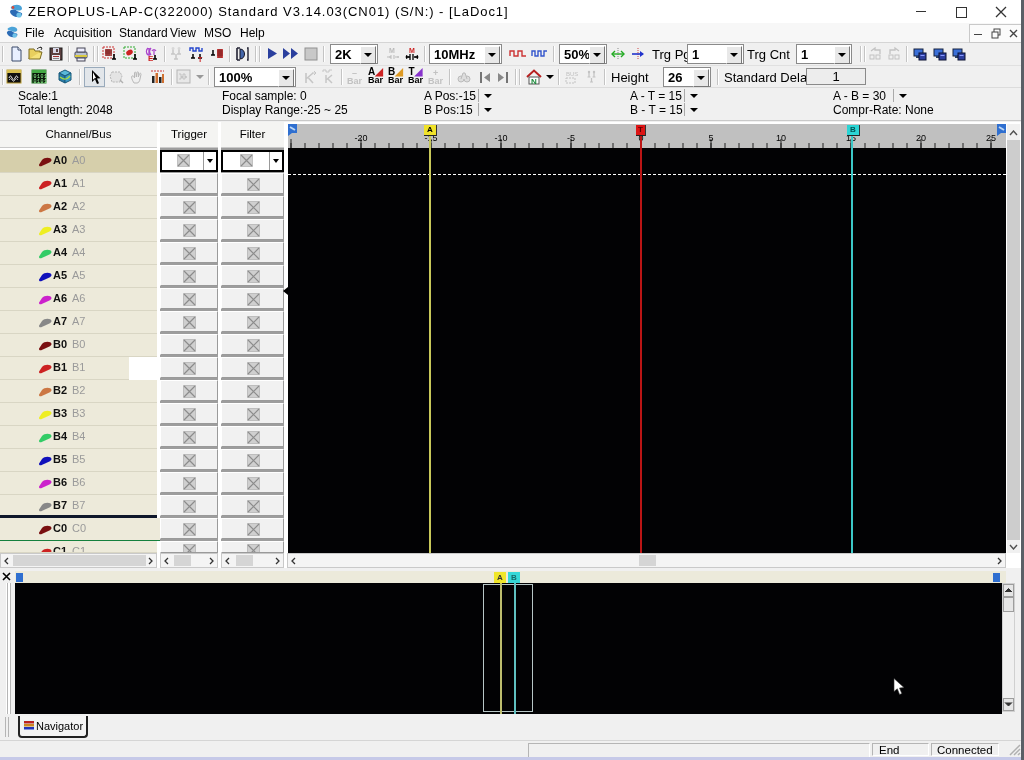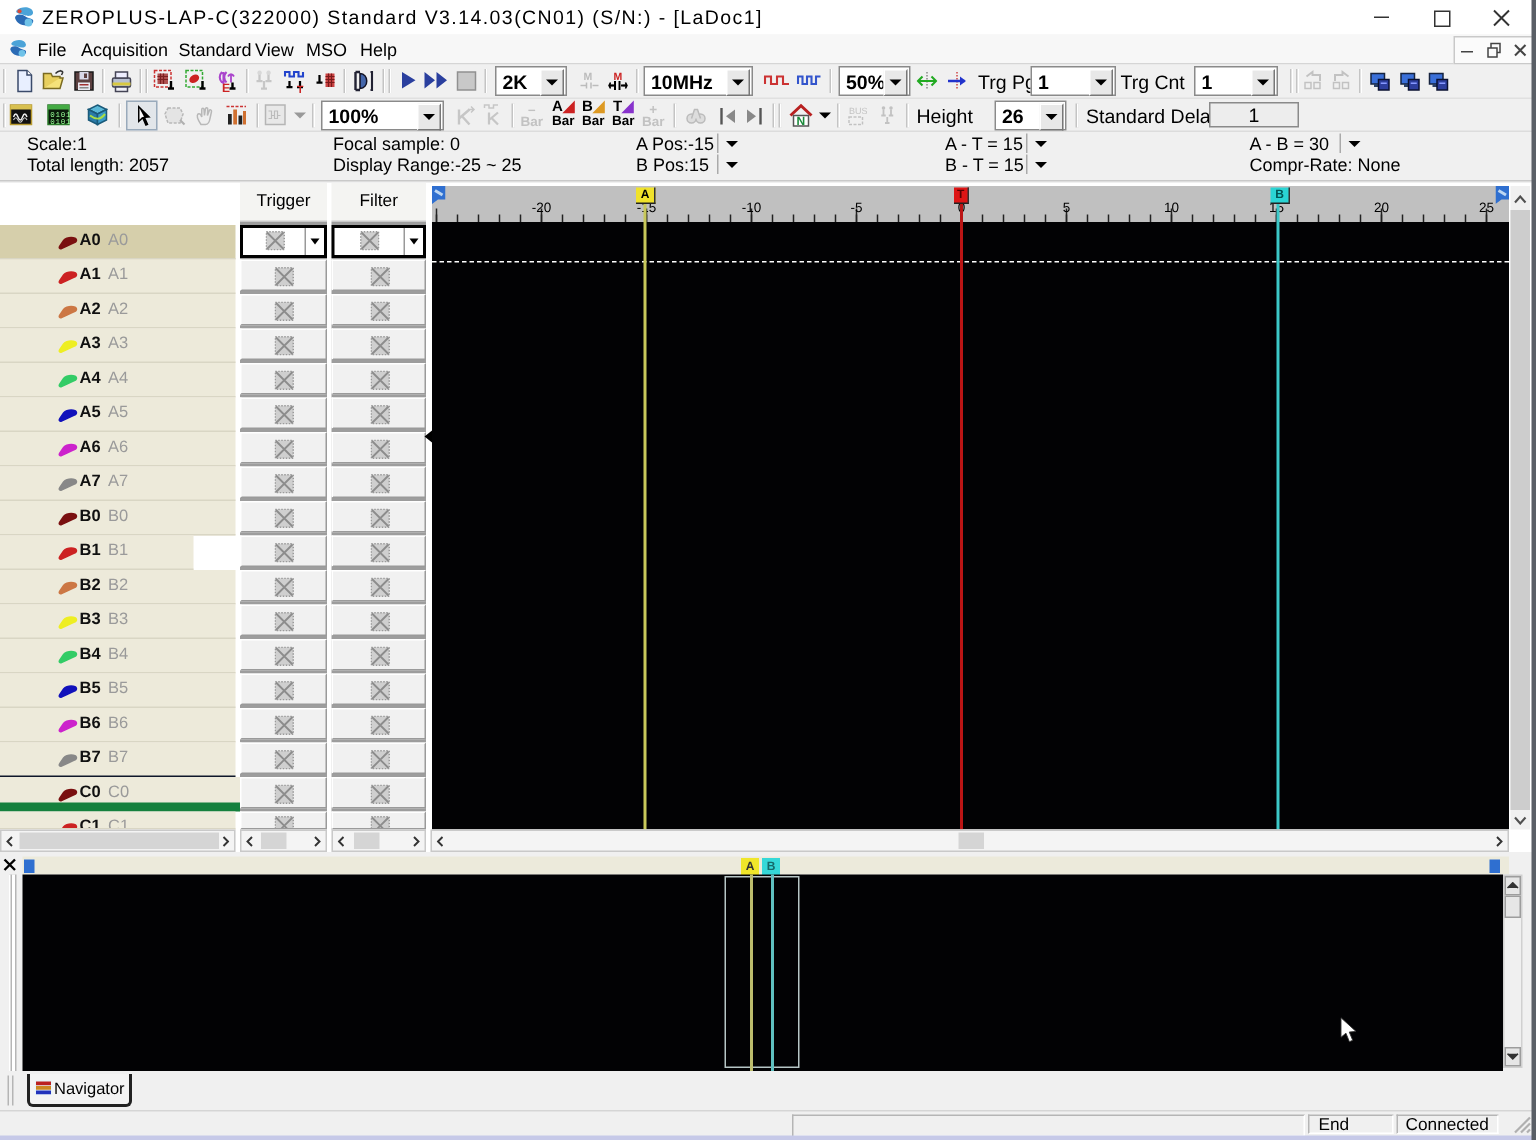--- a/index.html
+++ b/index.html
@@ -321,37 +321,38 @@
         <div class="abs" style="right:1px;top:1px;width:14px;height:16px;background:#e8e8e8;border:1px solid #fff;border-right-color:#777;border-bottom-color:#777">
           <div class="abs" style="left:3px;top:6px;border-left:4px solid transparent;border-right:4px solid transparent;border-top:4px solid #000"></div>
         </div>
       </div>
       <div class="abs" style="left:717px;top:3px;width:1px;height:16px;background:#c4c4c4;border-right:1px solid #fff"></div>
       <div class="abs" style="left:724px;top:4px;font:13px 'Liberation Sans',sans-serif">Standard Delay</div>
       <div class="abs" style="left:806px;top:2px;width:60px;height:17px;background:#ededed;border:1px solid #8a8a8a;box-sizing:border-box;font:13px 'Liberation Sans',sans-serif;text-align:center;line-height:15px">1</div>
     </div>
     <div class="abs" style="left:0;top:88px;width:1024px;height:32px;background:#f0f0f0">
       <div class="abs" style="left:18px;top:1px;font:12px 'Liberation Sans',sans-serif;color:#000">Scale:1</div>
-      <div class="abs" style="left:18px;top:15px;font:12px 'Liberation Sans',sans-serif;color:#000">Total length: 2057</div>
+      <div class="abs" style="left:18px;top:15px;font:12px 'Liberation Sans',sans-serif;color:#000">Total length: 2048</div>
       <div class="abs" style="left:222px;top:1px;font:12px 'Liberation Sans',sans-serif;color:#000">Focal sample: 0</div>
       <div class="abs" style="left:222px;top:15px;font:12px 'Liberation Sans',sans-serif;color:#000">Display Range:-25 ~ 25</div>
       <div class="abs" style="left:424px;top:1px;font:12px 'Liberation Sans',sans-serif;color:#000">A Pos:-15</div>
       <div class="abs" style="left:424px;top:15px;font:12px 'Liberation Sans',sans-serif;color:#000">B Pos:15</div>
       <div class="ddm" style="left:478px;top:1px"></div>
       <div class="ddm" style="left:478px;top:15px"></div>
       <div class="abs" style="left:630px;top:1px;font:12px 'Liberation Sans',sans-serif;color:#000">A - T = 15</div>
       <div class="abs" style="left:630px;top:15px;font:12px 'Liberation Sans',sans-serif;color:#000">B - T = 15</div>
       <div class="ddm" style="left:684px;top:1px"></div>
       <div class="ddm" style="left:684px;top:15px"></div>
       <div class="abs" style="left:833px;top:1px;font:12px 'Liberation Sans',sans-serif;color:#000">A - B = 30</div>
       <div class="abs" style="left:833px;top:15px;font:12px 'Liberation Sans',sans-serif;color:#000">Compr-Rate: None</div>
       <div class="ddm" style="left:893px;top:1px"></div>
     </div>
     <div class="abs" style="left:0;top:120px;width:1024px;height:2px;background:#f0f0f0;border-top:1px solid #c9c9c9"></div>
     <div class="abs" style="left:0;top:122px;width:1024px;height:446px;background:#fff">
+      <div class="abs" style="left:0;top:0px;width:157px;height:26px;background:#f4f4f2;border-bottom:1px solid #c9c9c9;box-sizing:border-box;font:11.5px 'Liberation Sans',sans-serif;text-align:center;line-height:25px">Channel/Bus</div>
       <div class="abs" style="left:160px;top:0px;width:58px;height:26px;background:#f4f4f2;border-bottom:1px solid #c9c9c9;box-sizing:border-box;font:11.5px 'Liberation Sans',sans-serif;text-align:center;line-height:25px">Trigger</div>
       <div class="abs" style="left:221px;top:0px;width:63px;height:26px;background:#f4f4f2;border-bottom:1px solid #c9c9c9;box-sizing:border-box;font:11.5px 'Liberation Sans',sans-serif;text-align:center;line-height:25px">Filter</div>
     </div>
     <div style="position:absolute;left:0;top:150px;width:157px;height:23px;background:#d6cfab;border-bottom:1px solid #d9d6c4;box-sizing:border-box;overflow:hidden">
       <div style="position:absolute;left:38px;top:7px;width:13px;height:9px">
         <svg width="14" height="10" viewBox="0 0 14 10" style="position:absolute;left:0;top:0">
           <path d="M12.2 1.3 C14.2 2.3 13.8 4.6 11.4 5.4 L3.2 9.2 C1.4 9.8 0.4 8.4 1.4 6.9 L4.0 3.0 C5.8 0.6 10.2 0.3 12.2 1.3 Z" fill="#7a1010"></path>
         </svg>
       </div>
       <div style="position:absolute;left:53px;top:4px;font:bold 11px 'Liberation Sans',sans-serif;color:#111">A0</div>
@@ -476,30 +477,30 @@
     </div>
     <div style="position:absolute;left:0;top:472px;width:157px;height:23px;background:#edeada;border-bottom:1px solid #d9d6c4;box-sizing:border-box;overflow:hidden">
       <div style="position:absolute;left:38px;top:7px;width:13px;height:9px">
         <svg width="14" height="10" viewBox="0 0 14 10" style="position:absolute;left:0;top:0">
           <path d="M12.2 1.3 C14.2 2.3 13.8 4.6 11.4 5.4 L3.2 9.2 C1.4 9.8 0.4 8.4 1.4 6.9 L4.0 3.0 C5.8 0.6 10.2 0.3 12.2 1.3 Z" fill="#cc22cc"></path>
         </svg>
       </div>
       <div style="position:absolute;left:53px;top:4px;font:bold 11px 'Liberation Sans',sans-serif;color:#111">B6</div>
       <div style="position:absolute;left:72px;top:4px;font:11px 'Liberation Sans',sans-serif;color:#9a9a9a">B6</div>
     </div>
-    <div style="position:absolute;left:0;top:495px;width:157px;height:23px;background:#edeada;border-bottom:1px solid #0f172a;box-sizing:border-box;overflow:hidden">
+    <div style="position:absolute;left:0;top:495px;width:157px;height:23px;background:#edeada;border-bottom:3px solid #0f172a;box-sizing:border-box;overflow:hidden">
       <div style="position:absolute;left:38px;top:7px;width:13px;height:9px">
         <svg width="14" height="10" viewBox="0 0 14 10" style="position:absolute;left:0;top:0">
           <path d="M12.2 1.3 C14.2 2.3 13.8 4.6 11.4 5.4 L3.2 9.2 C1.4 9.8 0.4 8.4 1.4 6.9 L4.0 3.0 C5.8 0.6 10.2 0.3 12.2 1.3 Z" fill="#888888"></path>
         </svg>
       </div>
       <div style="position:absolute;left:53px;top:4px;font:bold 11px 'Liberation Sans',sans-serif;color:#111">B7</div>
       <div style="position:absolute;left:72px;top:4px;font:11px 'Liberation Sans',sans-serif;color:#9a9a9a">B7</div>
     </div>
-    <div style="position:absolute;left:0;top:518px;width:179px;height:23px;background:#edeada;border-bottom:6px solid #15803d;box-sizing:border-box;overflow:hidden">
+    <div style="position:absolute;left:0;top:518px;width:179px;height:23px;background:#edeada;border-bottom:1px solid #15803d;box-sizing:border-box;overflow:hidden">
       <div style="position:absolute;left:38px;top:7px;width:13px;height:9px">
         <svg width="14" height="10" viewBox="0 0 14 10" style="position:absolute;left:0;top:0">
           <path d="M12.2 1.3 C14.2 2.3 13.8 4.6 11.4 5.4 L3.2 9.2 C1.4 9.8 0.4 8.4 1.4 6.9 L4.0 3.0 C5.8 0.6 10.2 0.3 12.2 1.3 Z" fill="#7a1010"></path>
         </svg>
       </div>
       <div style="position:absolute;left:53px;top:4px;font:bold 11px 'Liberation Sans',sans-serif;color:#111">C0</div>
       <div style="position:absolute;left:72px;top:4px;font:11px 'Liberation Sans',sans-serif;color:#9a9a9a">C0</div>
     </div>
     <div style="position:absolute;left:0;top:541px;width:157px;height:12px;background:#edeada;border-bottom:1px solid #d9d6c4;box-sizing:border-box;overflow:hidden">
       <div style="position:absolute;left:38px;top:7px;width:13px;height:9px">

